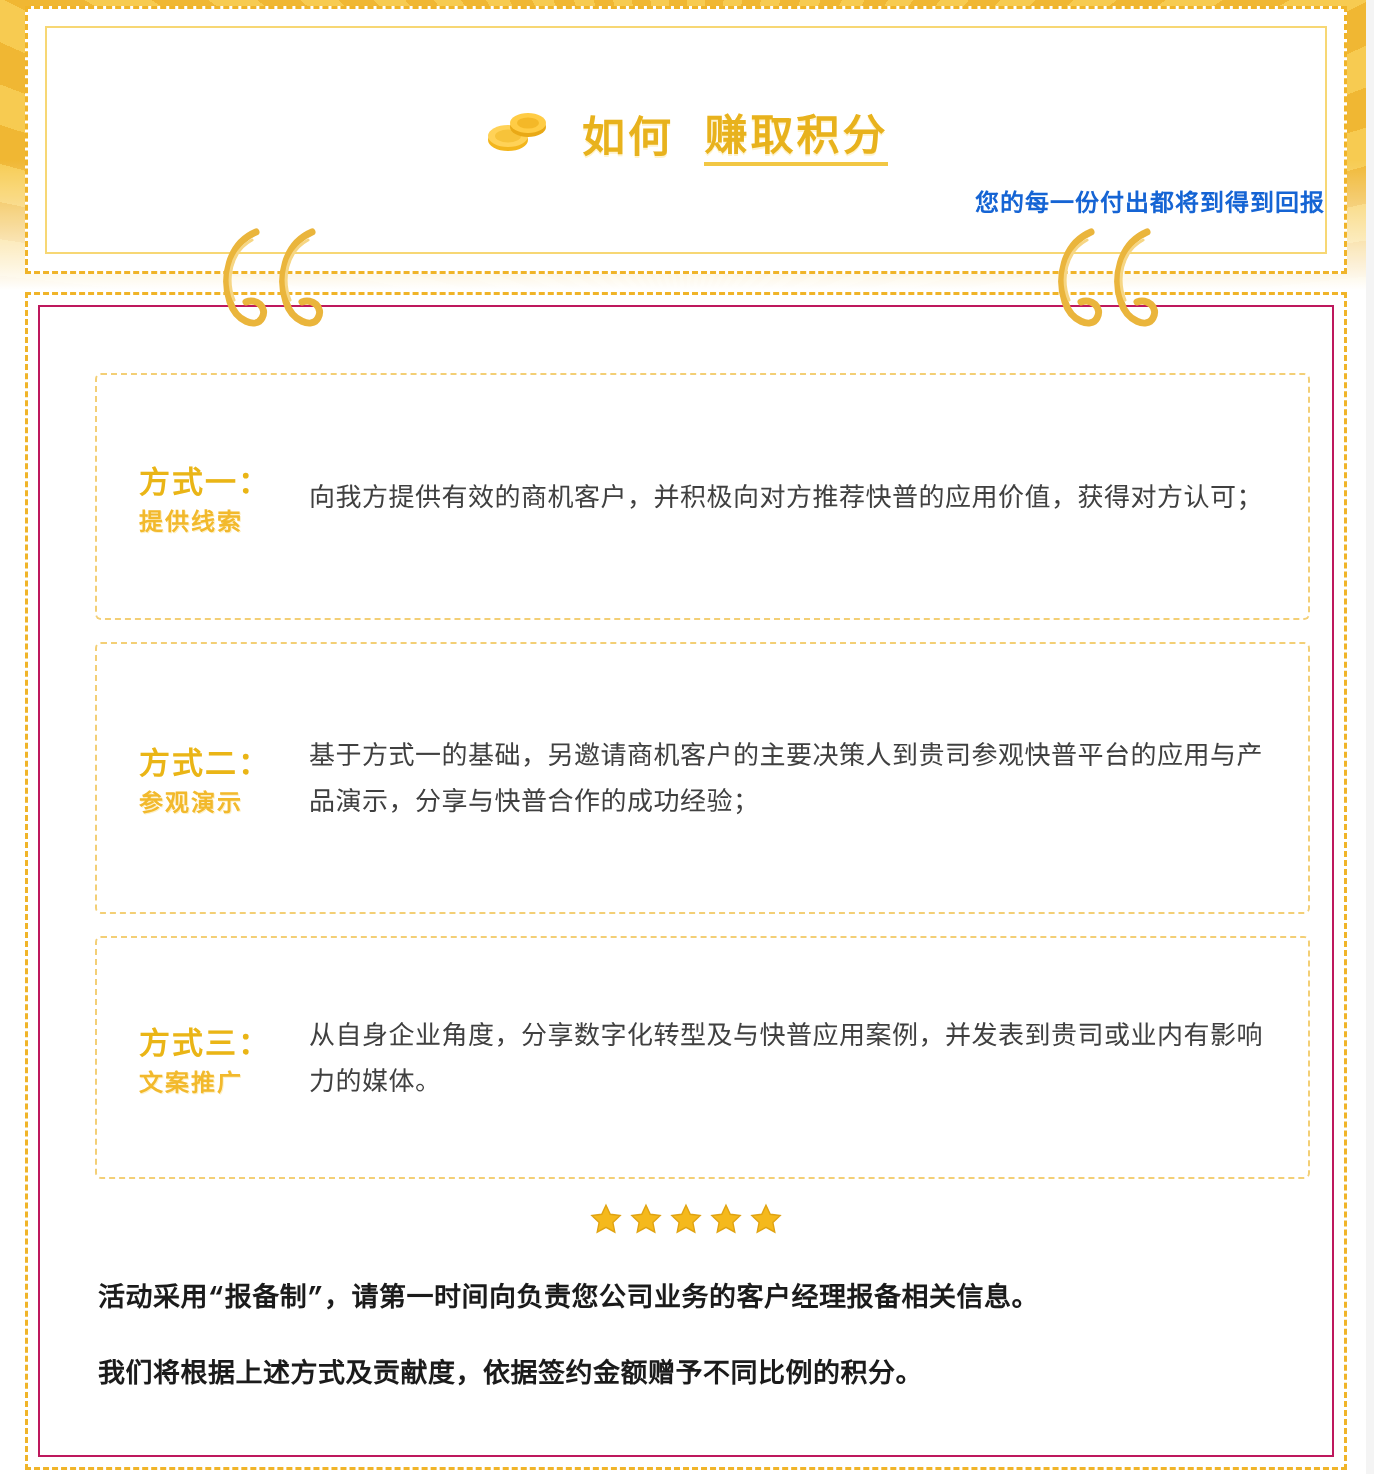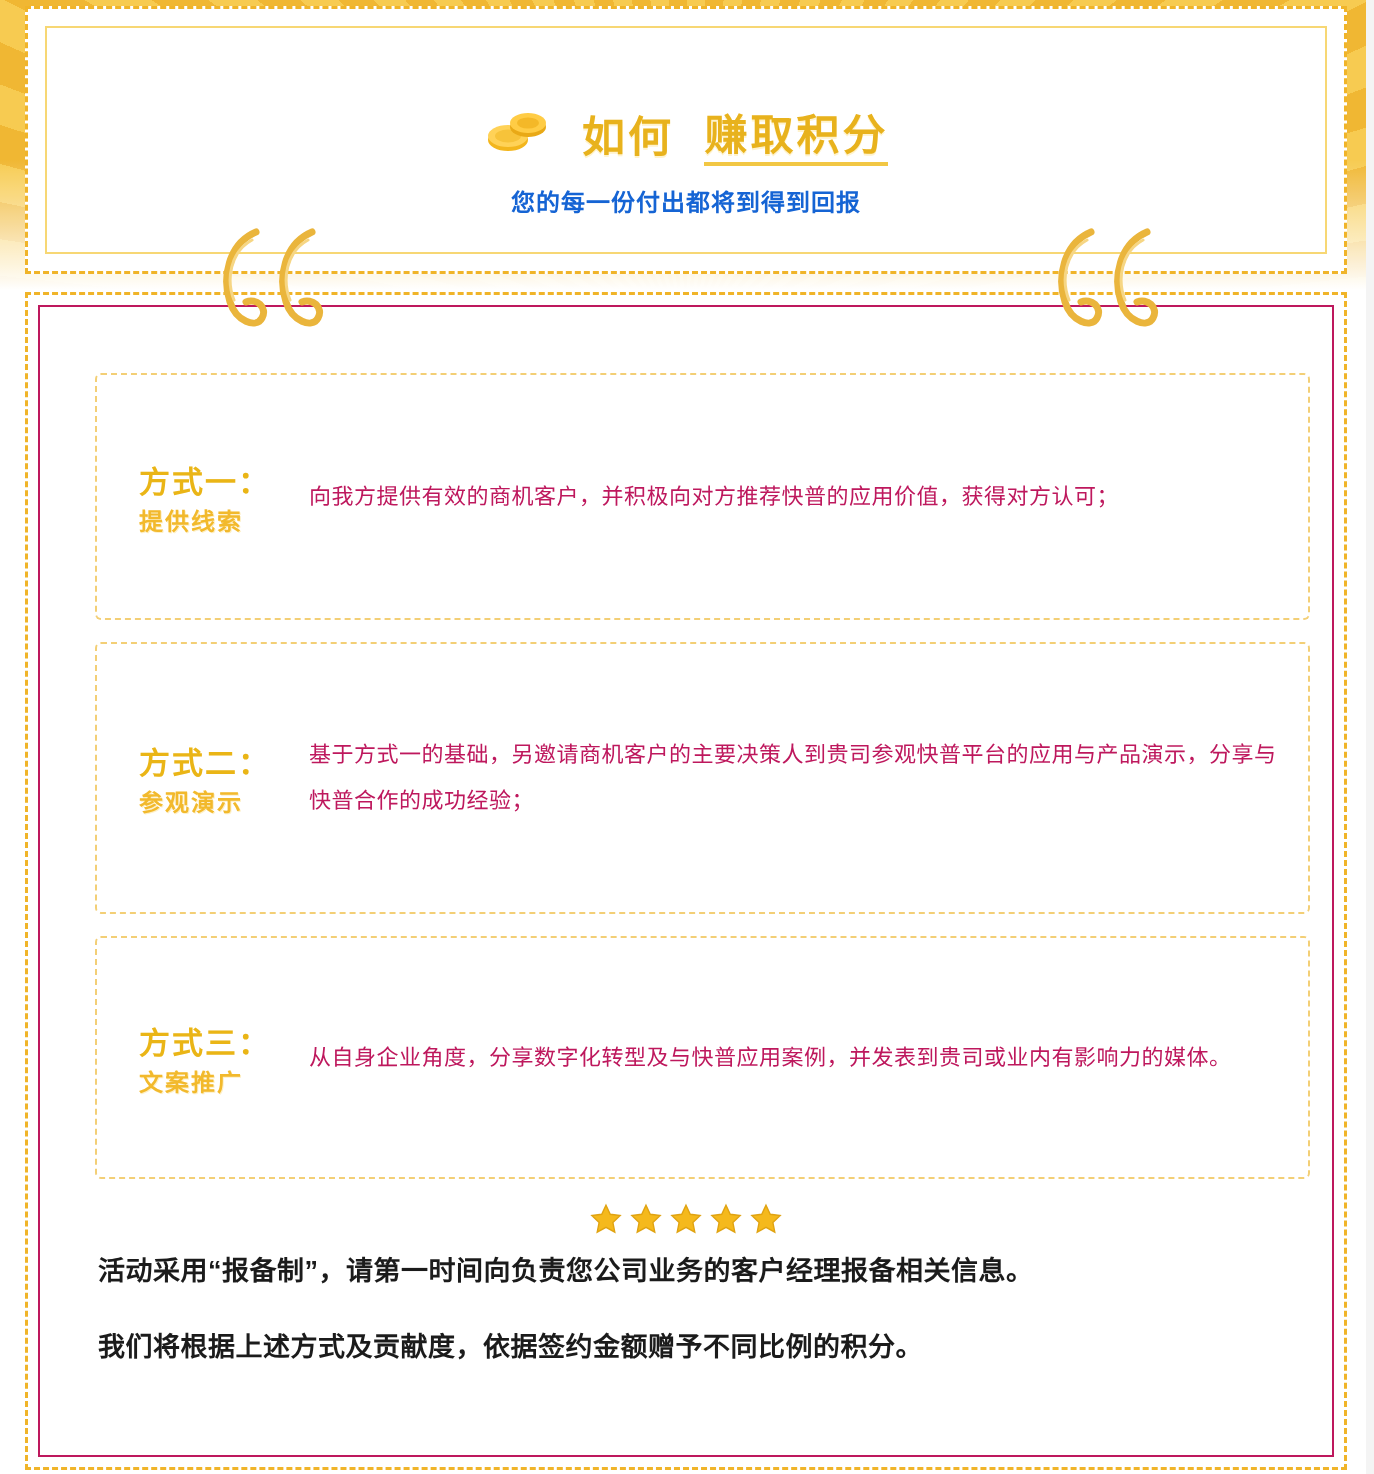--- a/index.html
+++ b/index.html
@@ -95,21 +95,21 @@
     letter-spacing: 3px;
     margin-left: 26px;
     border-bottom: 4px solid #f2c744;
     text-shadow: 0 2px 0 #fff3cd;
   }
   .subtitle {
     position: absolute;
     top: 155px;
     left: 0;
     width: 100%;
-    text-align: center;
+    text-align: right;
     font-size: 24px;
     font-weight: bold;
     color: #1564d4;
     letter-spacing: 1px;
   }
 
   
   .body-frame {
     position: absolute;
     left: 25px;
@@ -177,23 +177,23 @@
   .label-line2 {
     font-size: 24px;
     font-weight: bold;
     color: #f2b92c;
     letter-spacing: 2px;
     white-space: nowrap;
     text-shadow: 1px 1px 0 #fdf0c9;
   }
   .method-text {
     flex: 1 1 auto;
-    font-size: 22px;
+    font-size: 26px;
     line-height: 46px;
-    color: #be185d;
+    color: #404040;
     letter-spacing: .5px;
     padding-left: 10px;
   }
 
   
   .stars {
     position: absolute;
     left: 0;
     top: 896px;
     width: 100%;
@@ -202,22 +202,23 @@
   }
   .star {
     display: inline-block;
     margin: 0 3px;
   }
 
   
   .notes {
     position: absolute;
     left: 58px;
-    top: 944px;
+    top: 972px;
     width: 1200px;
+    font-family: Liberation Mono, monospace;
   }
   .note {
     font-size: 27px;
     font-weight: bold;
     color: #1b1b1b;
     letter-spacing: .5px;
     line-height: 40px;
   }
   .note + .note { margin-top: 36px; }
 

